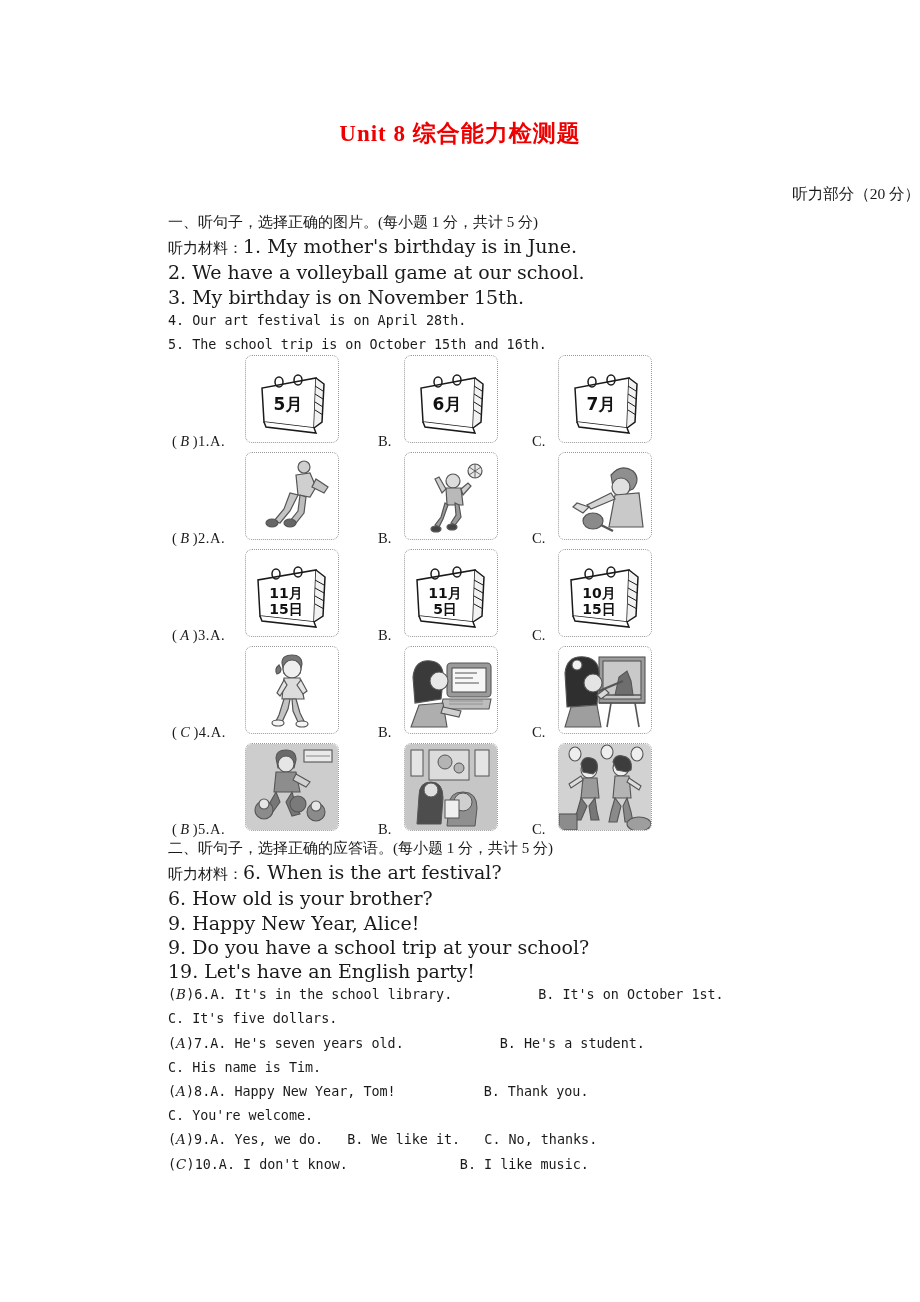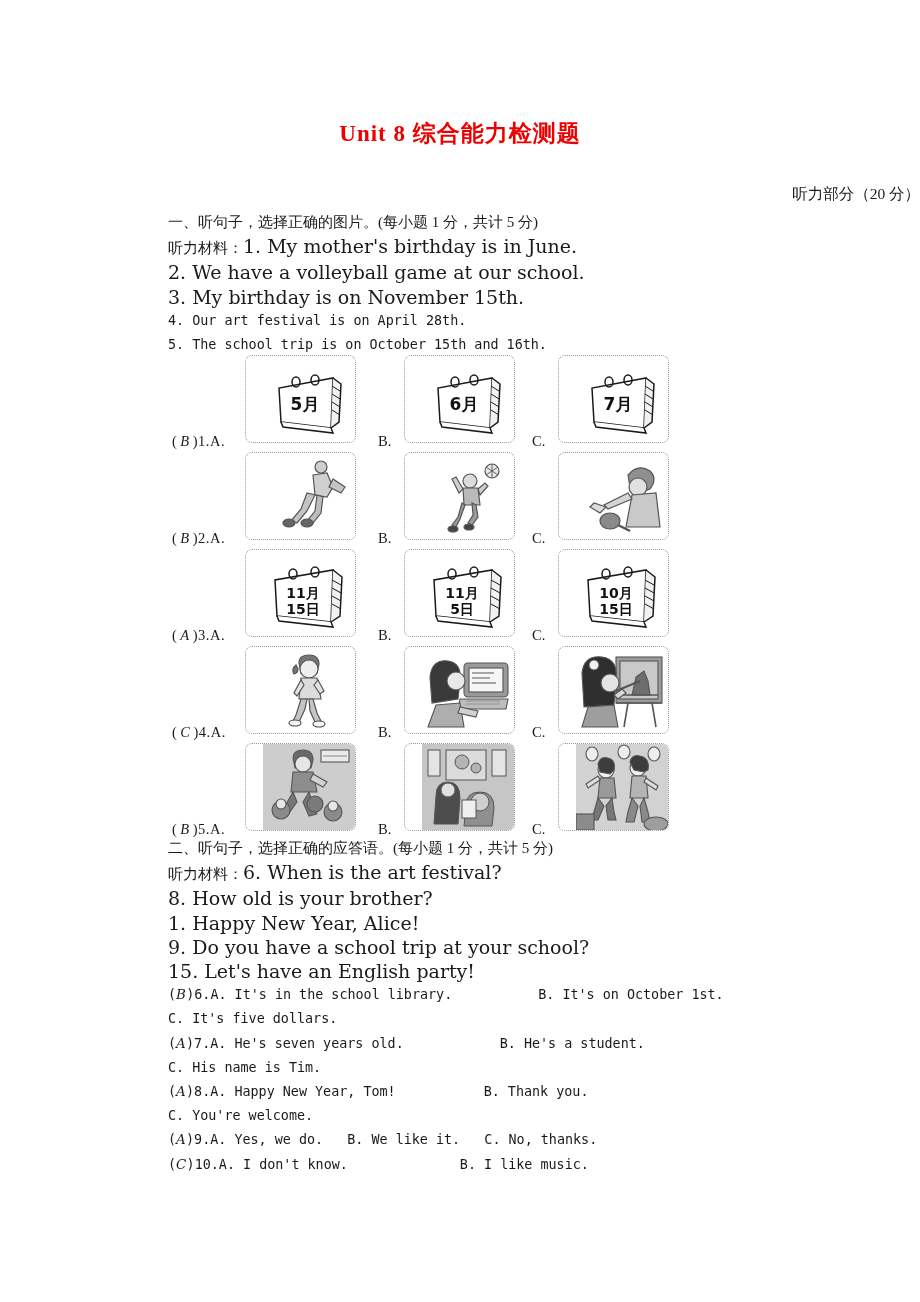--- a/index.html
+++ b/index.html
@@ -96,21 +96,20 @@
   .lab-c { left: 532px; }
   .pic {
     position: absolute;
     top: 3px;
     width: 92px;
     height: 86px;
     border: 1px dotted #9a9a9a;
     border-radius: 7px;
     background: #fff;
     overflow: hidden;
-    padding-left: 17px;
   }
   .pic.a { left: 245px; }
   .pic.b { left: 404px; }
   .pic.c { left: 558px; }
   .pic svg { display: block; width: 100%; height: 100%; }
 
   .tail-block {
     position: absolute;
     left: 168px;
     top: 836px;
@@ -402,24 +401,24 @@
           <ellipse cx="80" cy="80" rx="12" ry="7" fill="#9e9e9e"></ellipse>
         </g>
           </svg>
       </div>
     </div>
   </div>
 
   <div class="tail-block">
     <div class="line">二、听句子，选择正确的应答语。(每小题 1 分，共计 5 分)</div>
     <div class="line"><span>听力材料：</span><span class="mono-ital">6. When is the art festival?</span></div>
-    <div class="line mono-ital">8. How old is your brother?</div>
-    <div class="line mono-ital">1. Happy New Year, Alice!</div>
+    <div class="line mono-ital">6. How old is your brother?</div>
+    <div class="line mono-ital">9. Happy New Year, Alice!</div>
     <div class="line mono-ital">9. Do you have a school trip at your school?</div>
-    <div class="line mono-ital">15. Let's have an English party!</div>
+    <div class="line mono-ital">19. Let's have an English party!</div>
 
     <div class="line mono">(<i class="ital">B</i>)<span>6.</span><span>A. It's in the school library.</span><span class="gapr" style="width:86px"></span><span>B. It's on October 1st.</span></div>
     <div class="line mono">C. It's five dollars.</div>
 
     <div class="line mono">(<i class="ital">A</i>)<span>7.</span><span>A. He's seven years old.</span><span class="gapr" style="width:96px"></span><span>B. He's a student.</span></div>
     <div class="line mono">C. His name is Tim.</div>
 
     <div class="line mono">(<i class="ital">A</i>)<span>8.</span><span>A. Happy New Year, Tom!</span><span class="gapr" style="width:88px"></span><span>B. Thank you.</span></div>
     <div class="line mono">C. You're welcome.</div>
 

